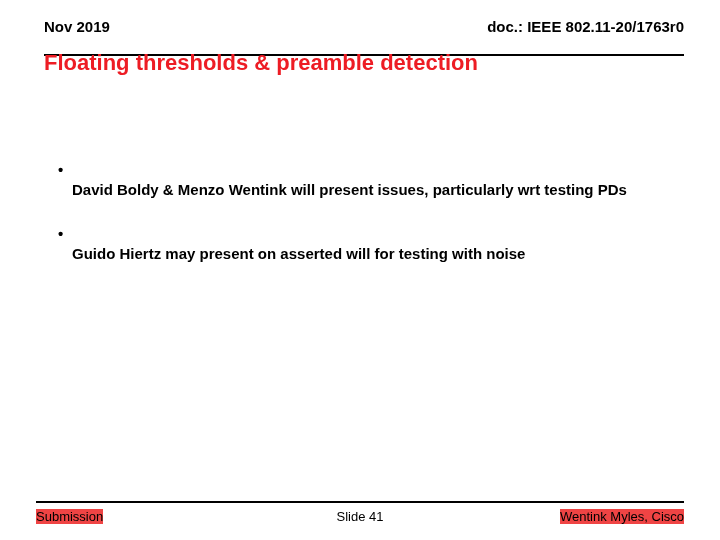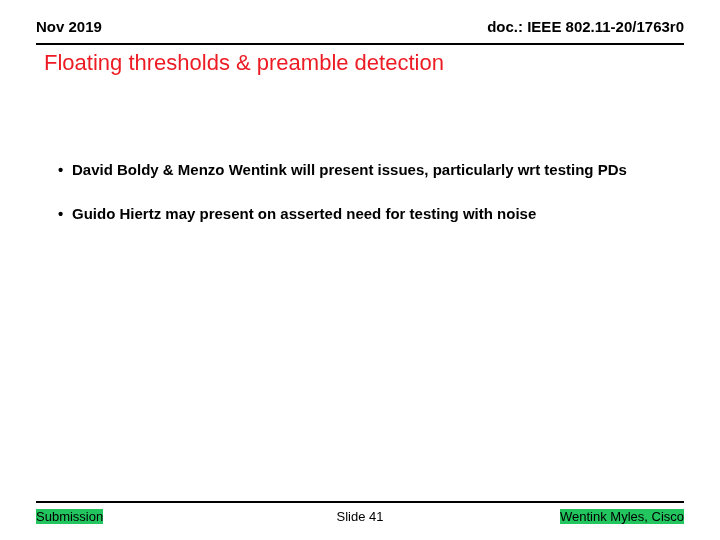--- a/index.html
+++ b/index.html
@@ -1,29 +1,29 @@
 <!DOCTYPE html>
 <html><head>
 <meta charset="utf-8">
 <style>
   * { margin: 0; padding: 0; box-sizing: border-box; }
   html, body { width: 720px; height: 540px; font-family: Arial, Helvetica, sans-serif; background: #fff; color: #000; }
   .slide { position: relative; width: 720px; height: 540px; }
   .header { position: absolute; top: 18px; left: 36px; right: 36px; }
-  .header-row { display: flex; justify-content: space-between; font-weight: bold; font-size: 15px; padding-bottom: 8px; border-bottom: 2px solid #000; }
-  .title { position: absolute; top: 50px; left: 44px; right: 36px; font-size: 22px; font-weight: normal; color: #ed1c24; }
+  .header-row { display: flex; justify-content: space-between; font-weight: bold; font-size: 15px; padding-bottom: 19px; border-bottom: 2px solid #000; margin-left: 8px; }
+  .title { position: absolute; top: 50px; left: 44px; right: 36px; font-size: 22px; font-weight: bold; color: #ed1c24; }
   .body { position: absolute; top: 160px; left: 58px; right: 60px; font-size: 15px; font-weight: bold; color: #000; }
   .bullet { display: flex; margin-bottom: 24px; line-height: 1.35; }
   .bullet .dot { width: 14px; flex: 0 0 14px; }
-  .bullet .txt { flex: 1; }
+  .bullet .txt { flex: 1; margin-top: 20px; }
   .footer { position: absolute; bottom: 16px; left: 36px; right: 36px; }
   .footer-rule { border-top: 2px solid #000; margin-bottom: 6px; }
   .footer-row { display: flex; justify-content: space-between; font-size: 13px; }
   .footer-center { position: absolute; left: 0; right: 0; text-align: center; }
-  .footer-left, .footer-right { position: relative; z-index: 1; background: #22c55e; text-align: center; }
+  .footer-left, .footer-right { position: relative; z-index: 1; background: #ef4444; text-align: center; }
 </style>
 </head>
 <body>
 
 <div class="slide">
 
   <div class="header">
     <div class="header-row">
       <span>Nov 2019</span>
       <span>doc.: IEEE 802.11-20/1763r0</span>
@@ -32,21 +32,21 @@
 
   <div class="title">Floating thresholds &amp; preamble detection</div>
 
   <div class="body">
     <div class="bullet">
       <span class="dot">•</span>
       <span class="txt">David Boldy &amp; Menzo Wentink will present issues, particularly wrt testing PDs</span>
     </div>
     <div class="bullet">
       <span class="dot">•</span>
-      <span class="txt">Guido Hiertz may present on asserted need for testing with noise</span>
+      <span class="txt">Guido Hiertz may present on asserted will for testing with noise</span>
     </div>
   </div>
 
   <div class="footer">
     <div class="footer-rule"></div>
     <div class="footer-row">
       <span class="footer-center">Slide 41</span>
       <span class="footer-left">Submission</span>
       <span class="footer-right">Wentink Myles, Cisco</span>
     </div>

